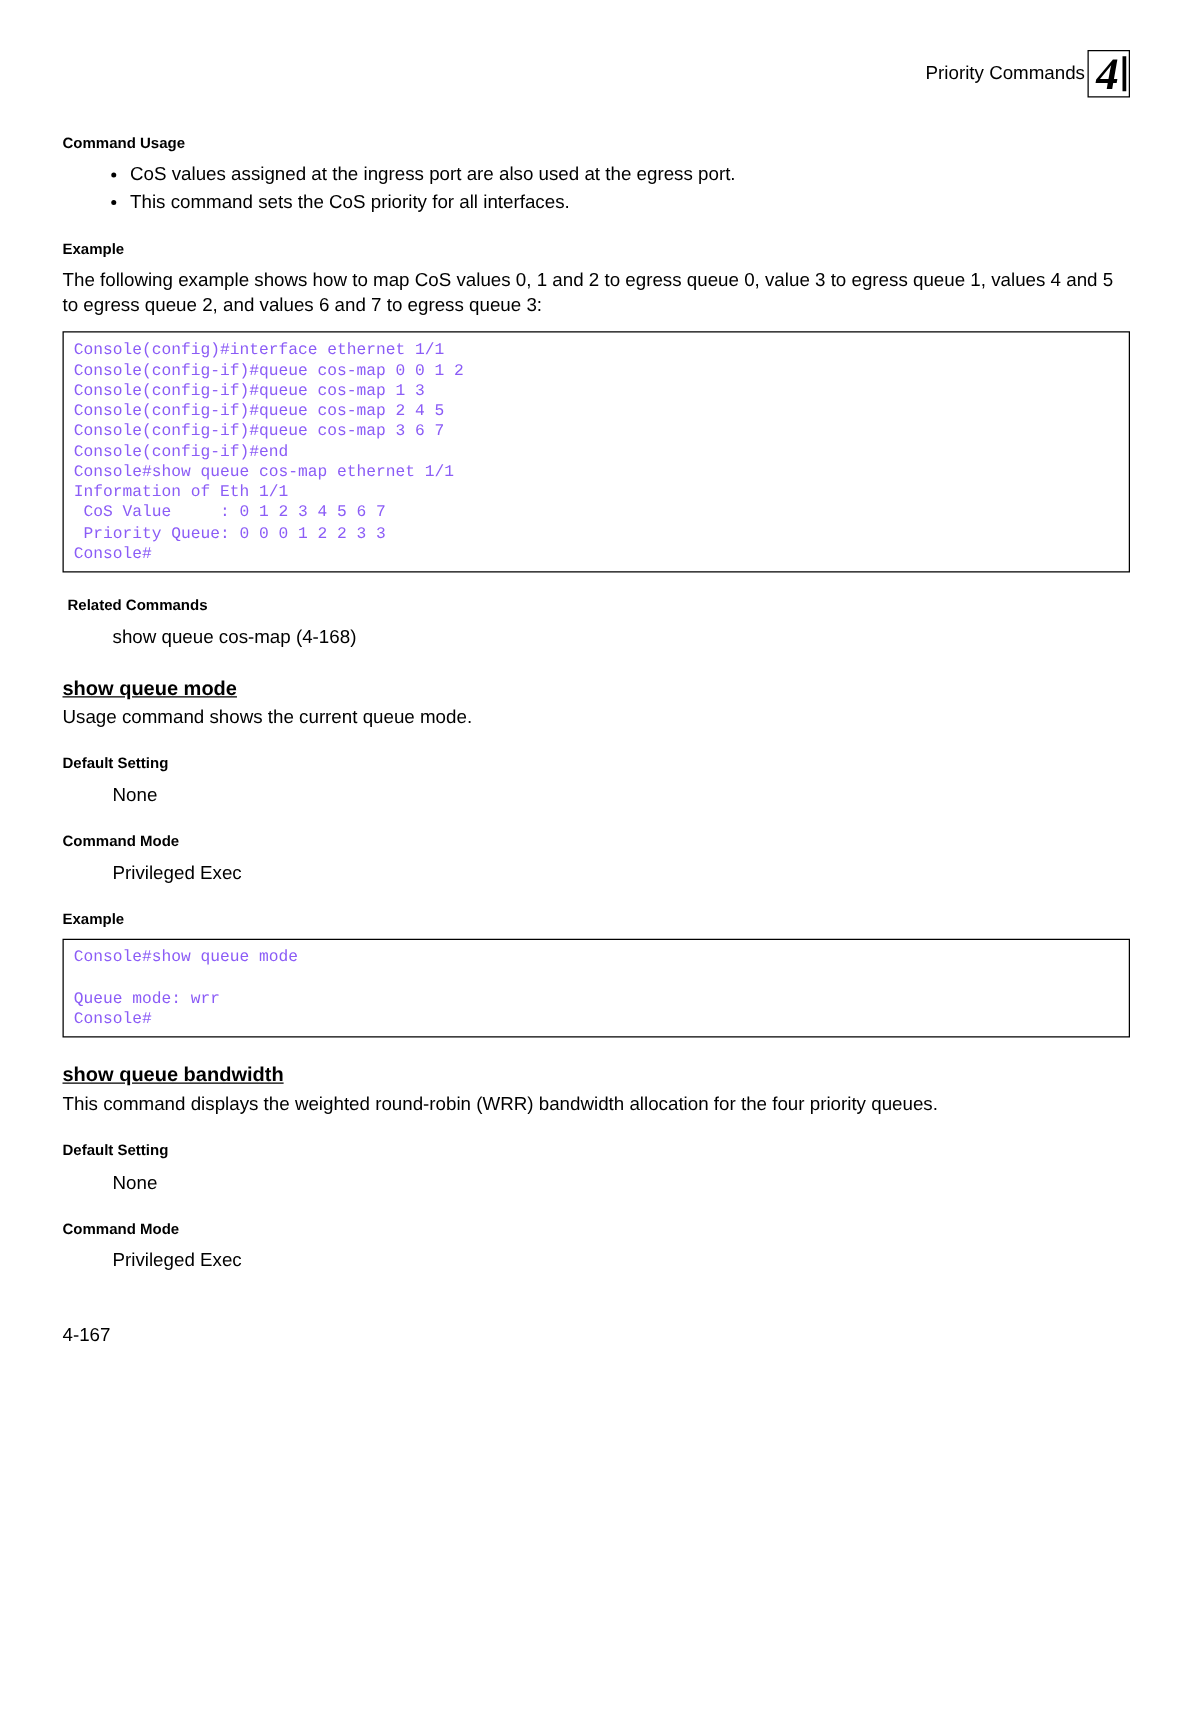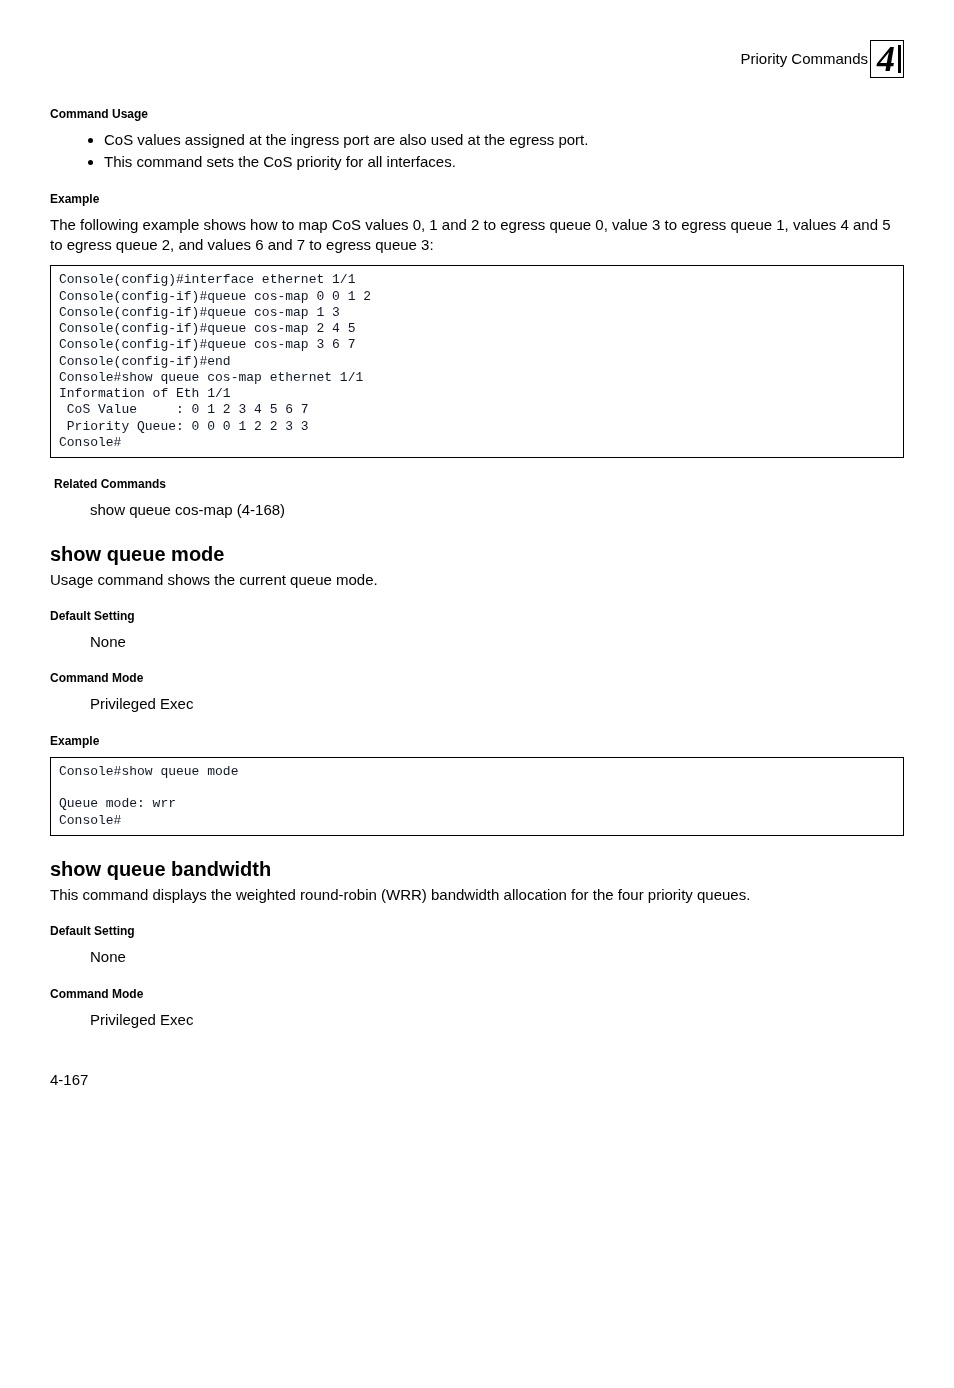--- a/index.html
+++ b/index.html
@@ -41,23 +41,24 @@
     bottom: 4px;
     width: 3px;
     background: #000;
   }
   h2.section {
     font-size: 12px;
     font-weight: bold;
     margin: 18px 0 8px 0;
   }
   h2.term {
-    font-size: 20px;
+    font-size: 16px;
     font-weight: bold;
     margin: 20px 0 2px 0;
+    text-decoration: underline;
   }
   ul.bullets {
     margin: 4px 0 8px 0;
     padding-left: 54px;
   }
   ul.bullets li {
     margin: 2px 0;
   }
   .body-text {
     margin: 4px 0 10px 0;
@@ -66,21 +67,21 @@
     padding-left: 40px;
   }
   pre.code {
     font-family: "Courier New", monospace;
     font-size: 13px;
     border: 1px solid #000;
     padding: 6px 8px;
     margin: 8px 0 14px 0;
     white-space: pre;
     line-height: 1.25;
-    color: #0f172a;
+    color: #8b5cf6;
   }
   .page-number {
     text-align: left;
     font-size: 15px;
     margin-top: 40px;
   }
 </style>
 </head>
 <body>
 

